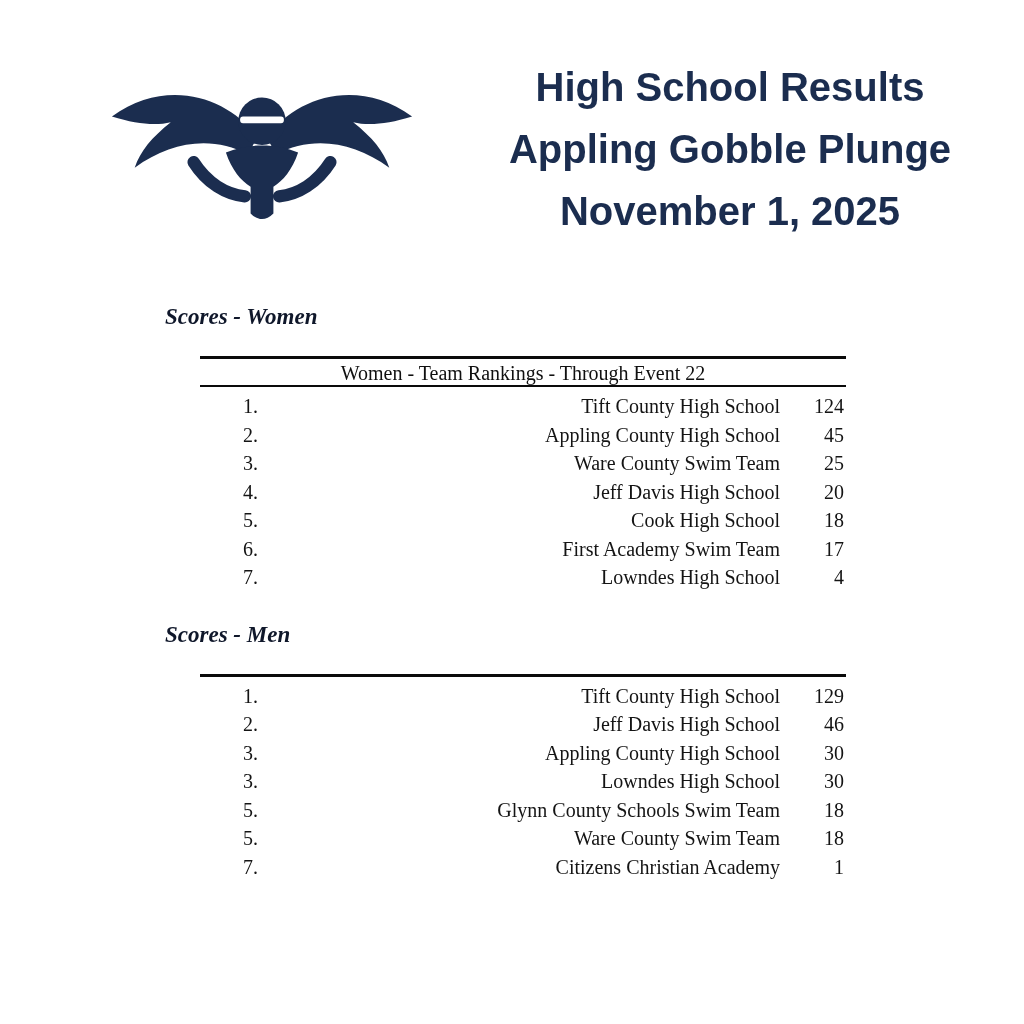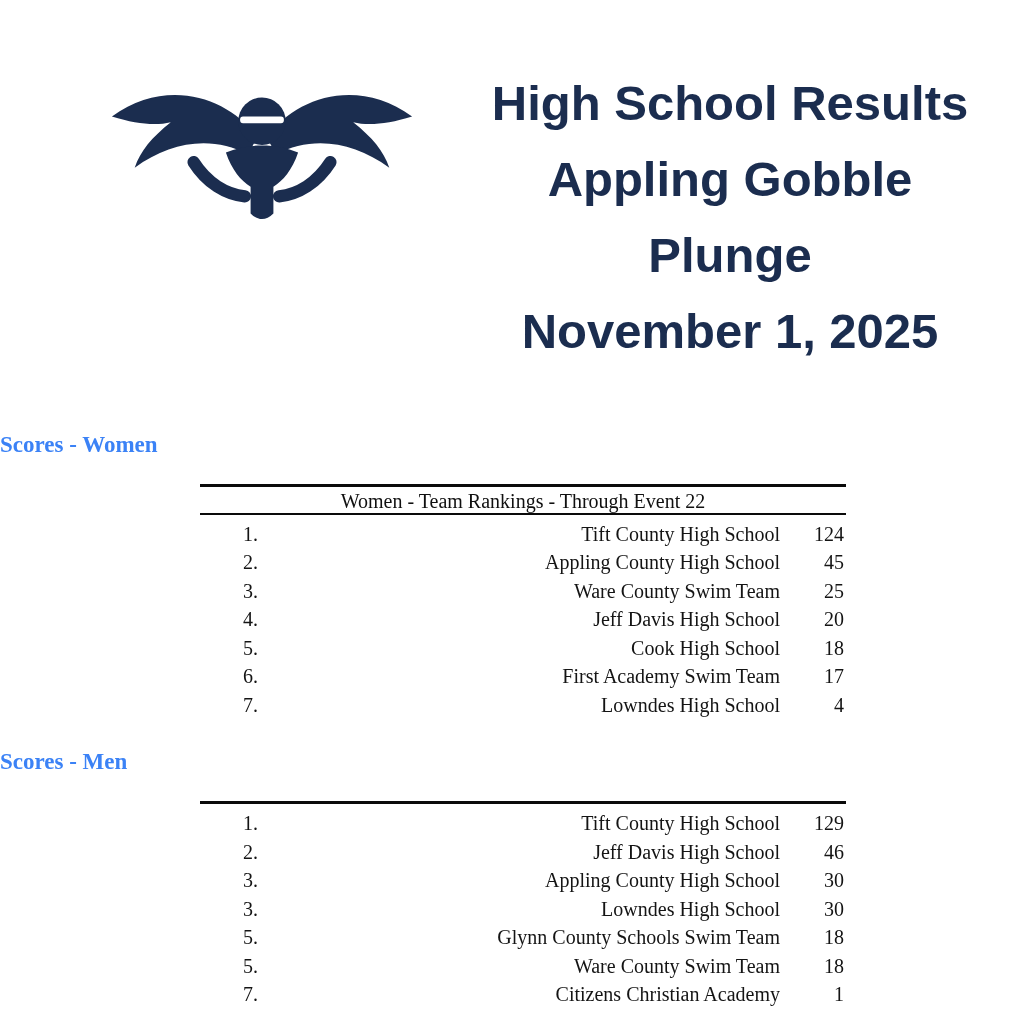--- a/index.html
+++ b/index.html
@@ -18,31 +18,33 @@
     padding: 50px 36px 0 52px;
   }
   .logo { width: 420px; flex: 0 0 auto; }
   .logo svg { width: 420px; height: 190px; display: block; }
   .title-block {
     flex: 1;
     text-align: center;
     font-family: "Liberation Sans", sans-serif;
     font-weight: bold;
     color: #1b2d4f;
-    font-size: 49px;
+    font-size: 40px;
     line-height: 1.55;
-    margin-top: 16px;
+    margin-top: 6px;
     letter-spacing: 0px;
   }
   .section { margin-top: 0; }
   .section-heading {
     font-size: 23px;
     font-weight: bold;
     margin: 0;
-    color: #3b82f6;
+    padding-left: 165px;
+    color: #0f172a;
+    font-style: italic;
   }
   .heading-women { margin-top: 62px; }
   .heading-men   { margin-top: 26px; }
   .table-wrap {
     margin: 26px 178px 0 200px;
     border-top: 3px solid #0a0a0a;
   }
   .table-title {
     text-align: center;
     font-size: 20px;

